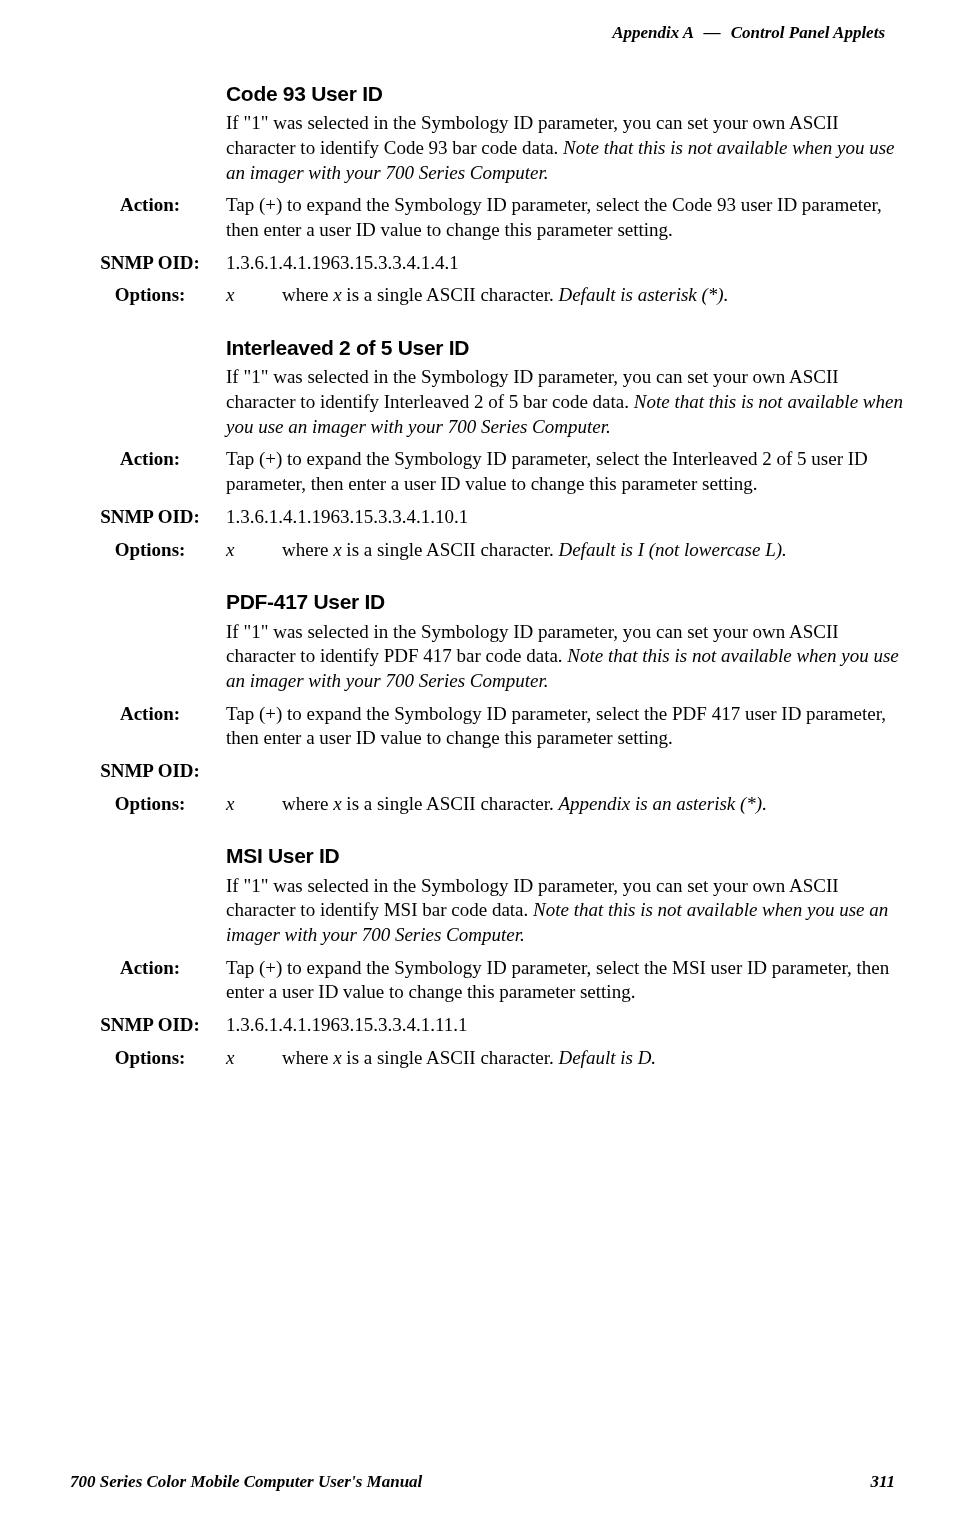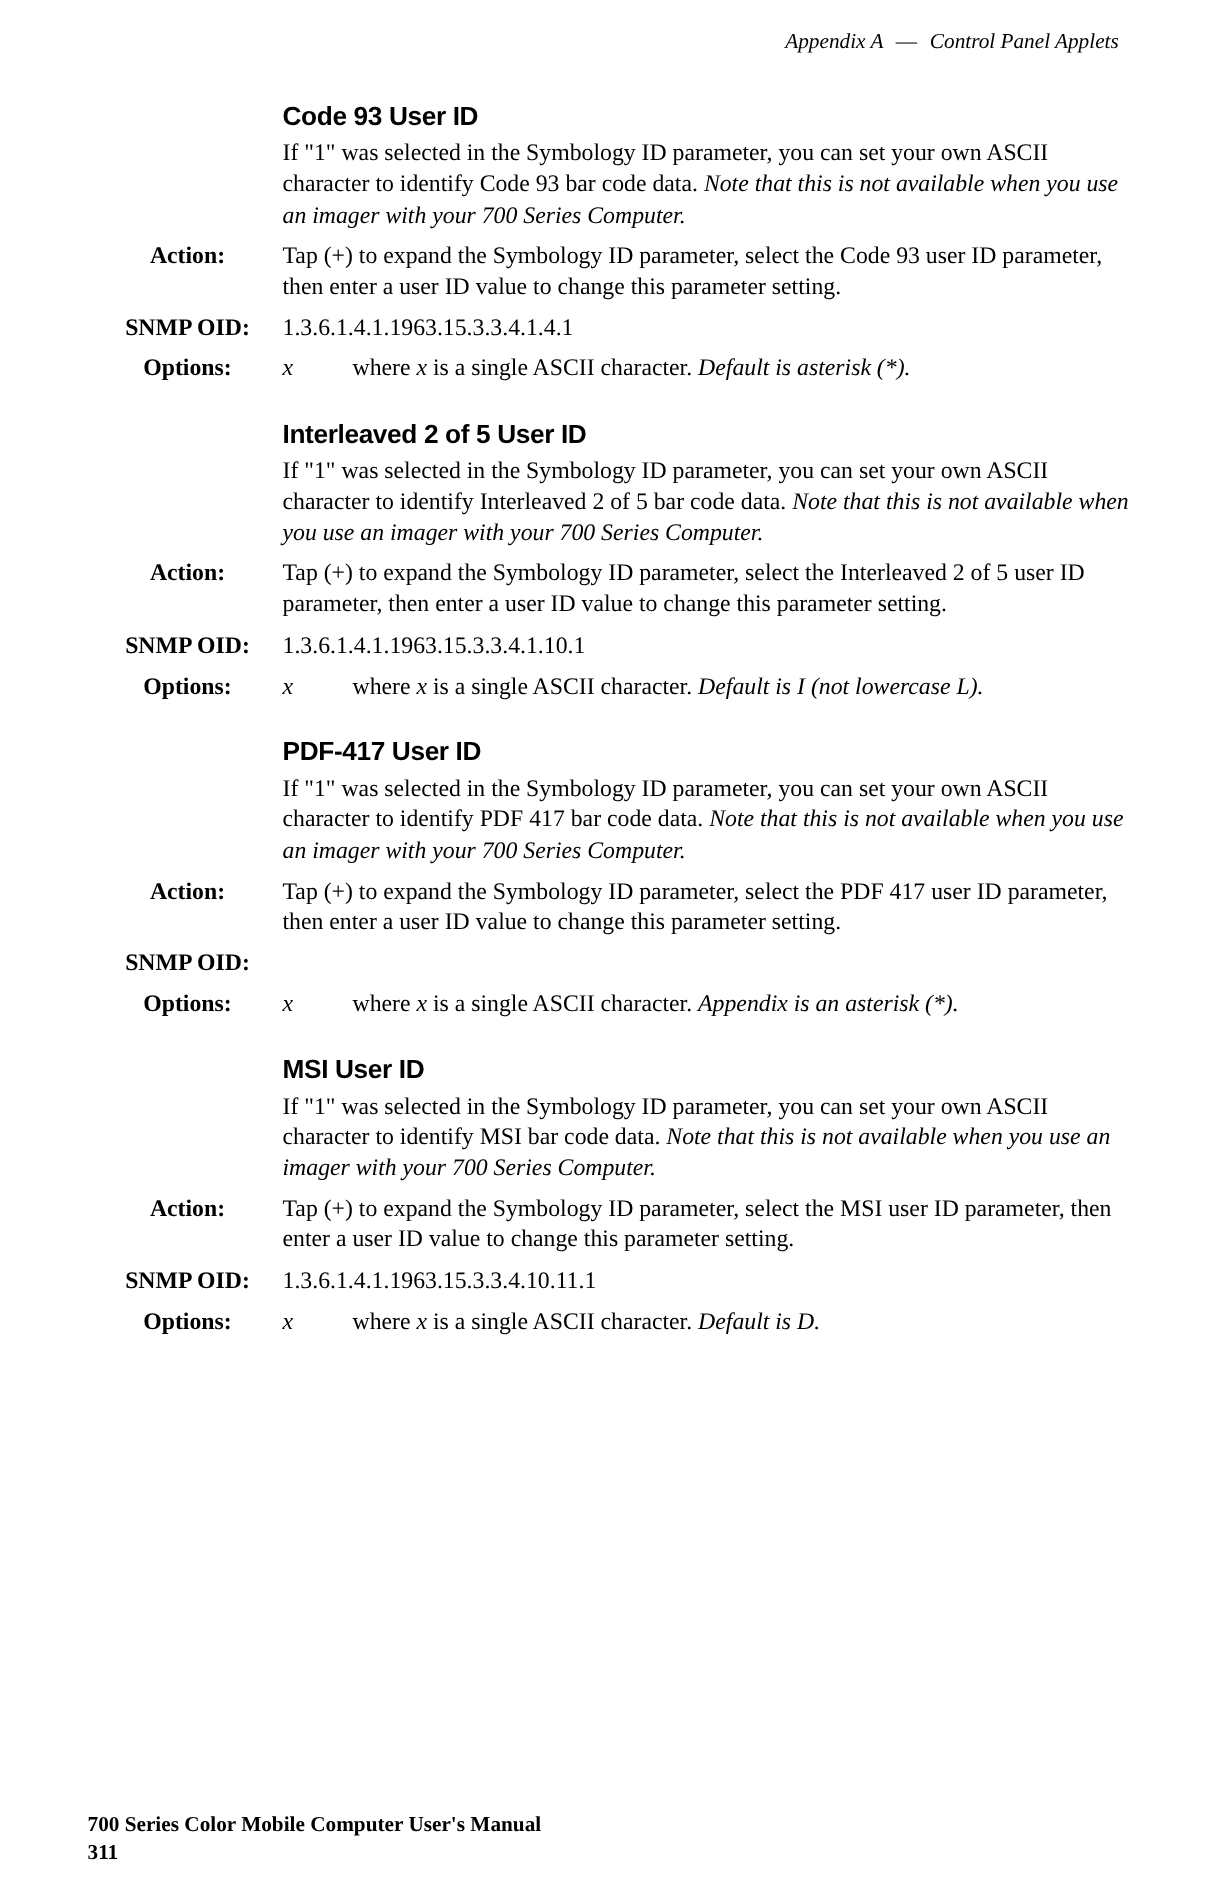--- a/index.html
+++ b/index.html
@@ -12,23 +12,23 @@
       width: 965px;
       height: 1521px;
       margin: 0;
       padding: 0;
       position: relative;
       box-sizing: border-box;
     }
     .header {
       position: absolute;
       top: 22px;
-      right: 70px;
+      right: 80px;
       font-style: italic;
-      font-weight: normal;
+      font-weight: bold;
       font-size: 17px;
     }
     .header .sep {
       font-style: normal;
       margin: 0 6px;
     }
     .content {
       position: absolute;
       top: 80px;
       left: 82px;
@@ -74,23 +74,23 @@
     .opt-desc {
       flex: 1;
     }
     .footer {
       position: absolute;
       bottom: 28px;
       left: 70px;
       right: 70px;
       display: flex;
       justify-content: space-between;
+      font-style: italic;
       font-weight: bold;
       font-size: 17px;
-      flex-direction: column;
     }
     b { font-weight: normal; font-style: normal; }
     i { font-style: italic; }
   </style>
 </head>
 <body>
 
 <div class="header">
   <span>Appendix A</span>
   <span class="sep">—</span>
@@ -175,21 +175,21 @@
     <span>If "1" was selected in the </span><b>Symbology ID</b><span> parameter, you can set your own ASCII character to identify MSI bar code data. </span><i>Note that this is not available when you use an imager with your 700 Series Computer.</i>
   </div>
   <div class="row">
     <div class="label">Action:</div>
     <div class="value">
       <span>Tap (+) to expand the </span><b>Symbology ID</b><span> parameter, select the </span><b>MSI user ID</b><span> parameter, then enter a user ID value to change this parameter setting.</span>
     </div>
   </div>
   <div class="row">
     <div class="label">SNMP OID:</div>
-    <div class="value">1.3.6.1.4.1.1963.15.3.3.4.10.11.1</div>
+    <div class="value">1.3.6.1.4.1.1963.15.3.3.4.1.11.1</div>
   </div>
   <div class="row">
     <div class="label">Options:</div>
     <div class="opts">
       <div class="opt-x">x</div>
       <div class="opt-desc">
         <span>where </span><i>x</i><span> is a single ASCII character. </span><i>Default is D.</i>
       </div>
     </div>
   </div>

